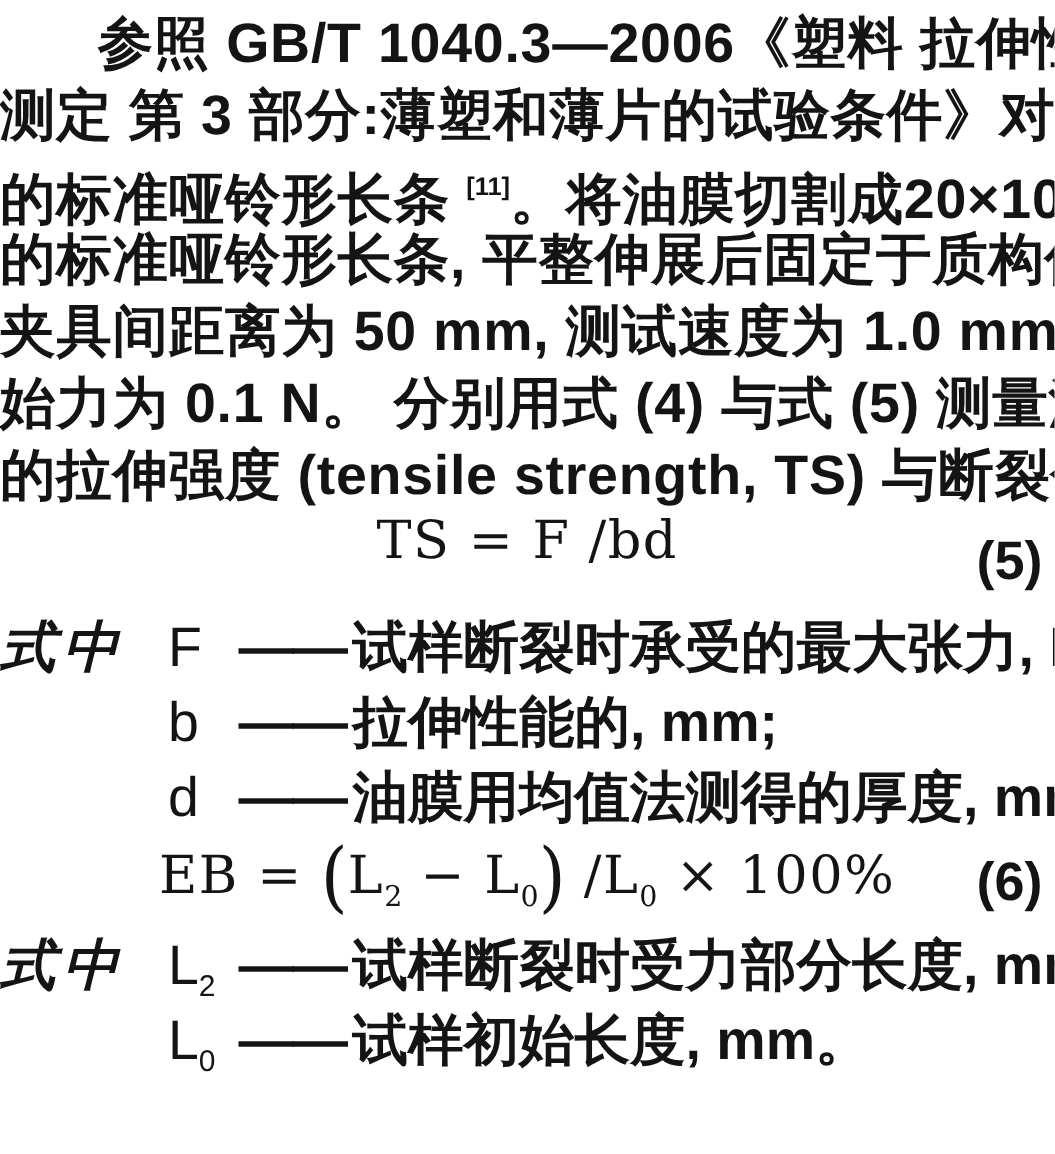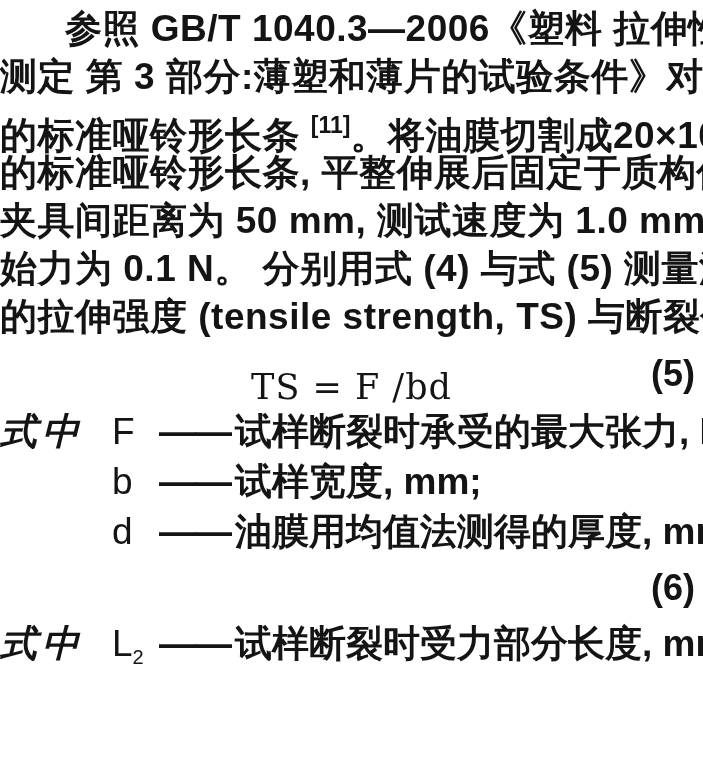--- a/index.html
+++ b/index.html
@@ -17,30 +17,30 @@
   .paragraph { padding-top: 5px; }
   .para-line {
     font-size: 37px;
     height: 48px;
     line-height: 48px;
     white-space: nowrap;
     letter-spacing: 0.5px;
   }
   .para-line.indent { padding-left: 65px; }
   .para-line sup {
-    font-size: 23px;
+    font-size: 17px;
     vertical-align: 15px;
     letter-spacing: 0;
   }
 
   
   .formula-row {
     position: relative;
     display: flex;
-    align-items: flex-end;
+    align-items: flex-start;
     justify-content: center;
   }
   .eq5 { height: 66px; }
   .eq6 { height: 62px; }
   .formula {
     font-family: "DejaVu Serif", "Liberation Serif", serif;
     font-weight: 400;
     font-size: 35px;
     letter-spacing: 1px;
     white-space: nowrap;
@@ -105,27 +105,31 @@
 
   <div class="formula-row eq5">
     <div class="formula"><span>TS = F /bd</span></div>
     <div class="eq-num">(5)</div>
   </div>
 
   <div class="def-row">
     <span class="def-label">式中</span><span class="def-sym">F</span><span class="def-dash">——</span><span class="def-desc">试样断裂时承受的最大张力, N;</span>
   </div>
   <div class="def-row">
-    <span class="def-label"></span><span class="def-sym">b</span><span class="def-dash">——</span><span class="def-desc">试样宽度, mm;</span>
+    <span class="def-label"></span><span class="def-sym">b</span><span class="def-dash">——</span><span class="def-desc">拉伸性能的, mm;</span>
   </div>
   <div class="def-row">
     <span class="def-label"></span><span class="def-sym">d</span><span class="def-dash">——</span><span class="def-desc">油膜用均值法测得的厚度, mm。</span>
   </div>
 
   <div class="formula-row eq6">
+    <div class="formula"><span>EB = </span><span class="paren">(</span><span>L</span><sub>2</sub><span> − L</span><sub>0</sub><span class="paren">)</span><span> /L</span><sub>0</sub><span> × 100%</span></div>
     <div class="eq-num">(6)</div>
   </div>
 
   <div class="def-row">
     <span class="def-label">式中</span><span class="def-sym"><span>L</span><sub>2</sub></span><span class="def-dash">——</span><span class="def-desc">试样断裂时受力部分长度, mm;</span>
   </div>
+  <div class="def-row">
+    <span class="def-label"></span><span class="def-sym"><span>L</span><sub>0</sub></span><span class="def-dash">——</span><span class="def-desc">试样初始长度, mm。</span>
+  </div>
 
 </div>
 
 </body></html>

